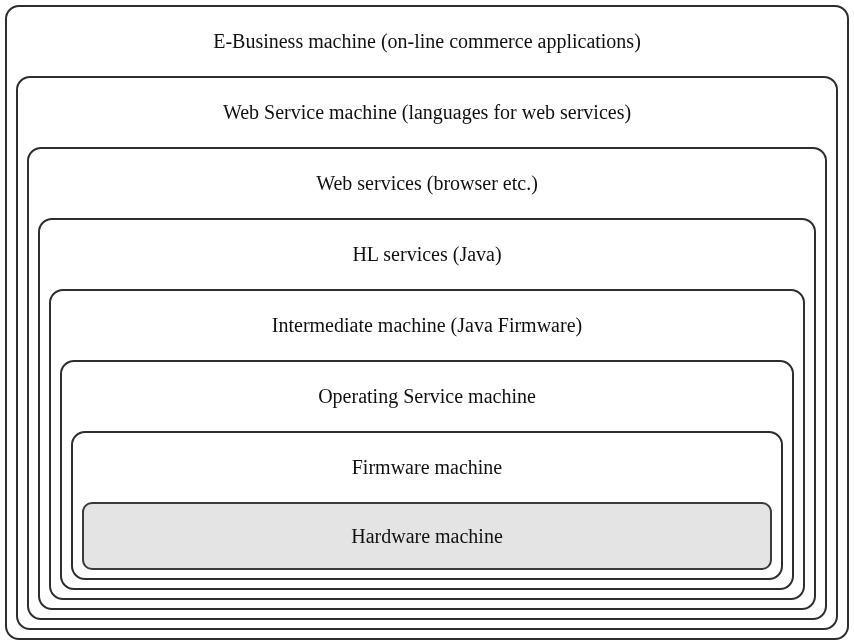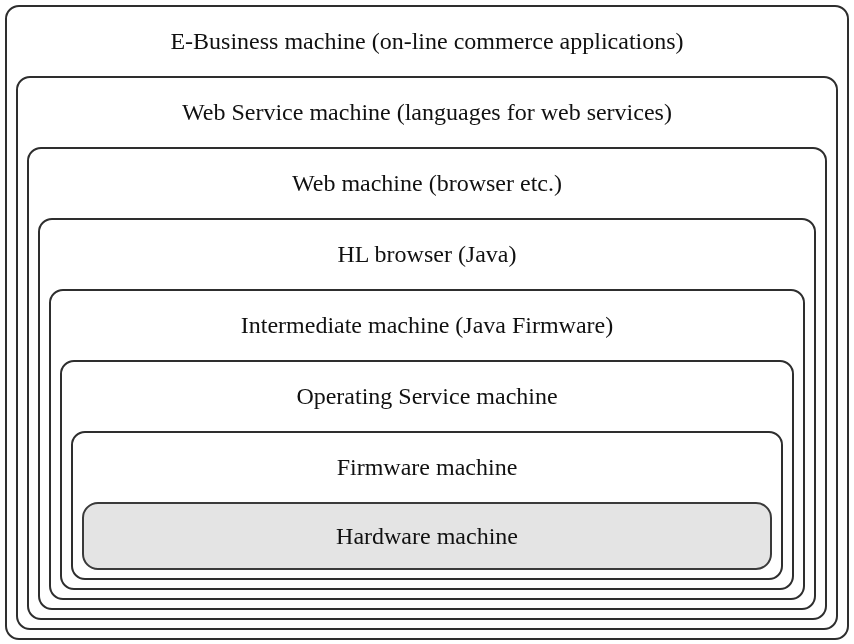--- a/index.html
+++ b/index.html
@@ -26,47 +26,47 @@
   }
   .box .box {
     margin: 0 9px 8px 9px;
   }
   .box-label {
     height: 69px;
     display: flex;
     align-items: center;
     justify-content: center;
     font-family: "Liberation Serif", "DejaVu Serif", serif;
-    font-size: 24px;
+    font-size: 20px;
     color: var(--text);
     white-space: nowrap;
     text-align: center;
   }
   .box.highlight {
     background: var(--highlight-fill);
     border-color: var(--highlight-border);
     border-width: 2px;
-    border-radius: 16px;
+    border-radius: 10px;
   }
   .box.highlight .box-label {
     height: 64px;
   }
 </style>
 </head>
 <body>
 
 <div class="stage">
   <div class="box">
     <div class="box-label">E-Business machine (on-line commerce applications)</div>
     <div class="box">
       <div class="box-label">Web Service machine (languages for web services)</div>
       <div class="box">
-        <div class="box-label">Web machine (browser etc.)</div>
+        <div class="box-label">Web services (browser etc.)</div>
         <div class="box">
-          <div class="box-label">HL browser (Java)</div>
+          <div class="box-label">HL services (Java)</div>
           <div class="box">
             <div class="box-label">Intermediate machine (Java Firmware)</div>
             <div class="box">
               <div class="box-label">Operating Service machine</div>
               <div class="box">
                 <div class="box-label">Firmware machine</div>
                 <div class="box highlight">
                   <div class="box-label">Hardware machine</div>
                 </div>
               </div>

